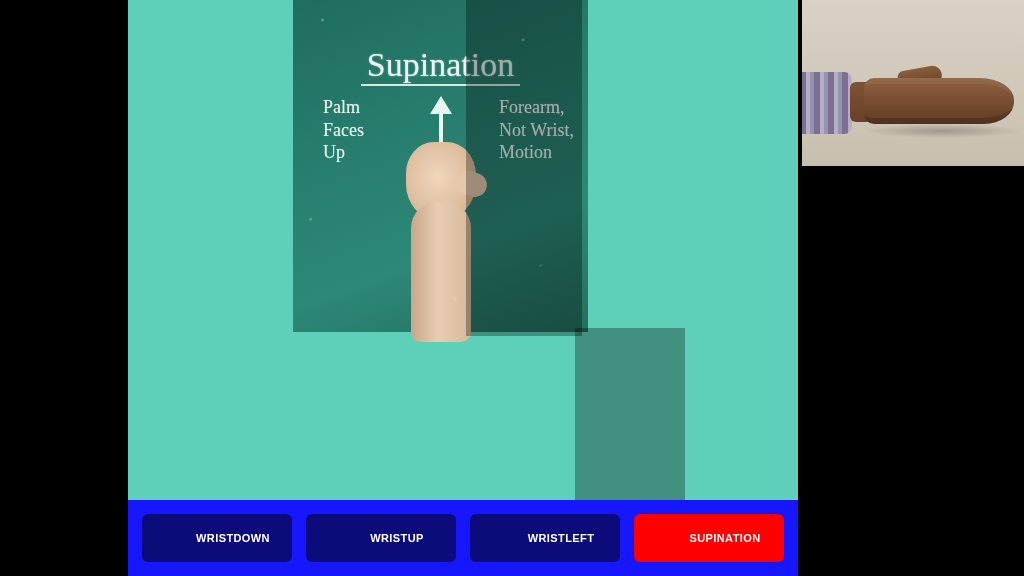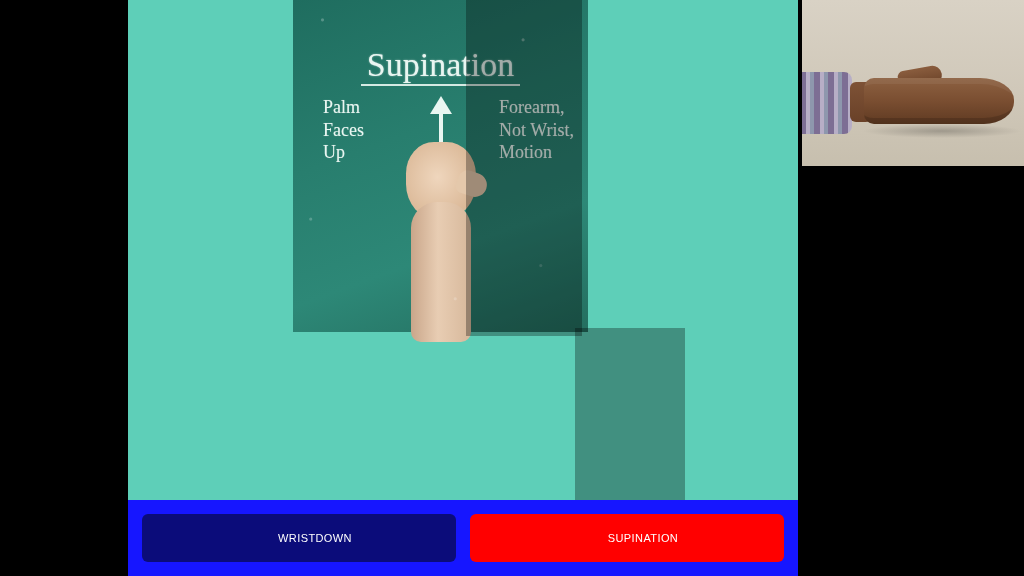--- a/index.html
+++ b/index.html
@@ -141,21 +141,21 @@
     padding: 0 14px;
   }
   .gesture-btn {
     flex: 1 1 0;
     height: 48px;
     background: #0b0c7a;
     color: #fff;
     border: none;
     border-radius: 6px;
     font-size: 11px;
-    font-weight: 400;
+    font-weight: 700;
     letter-spacing: .4px;
     cursor: pointer;
     display: flex; align-items: center; justify-content: center; padding-left: 32px;
   }
   .gesture-btn.active { background: #ff0000; }
 
   .camera-feed {
     position: absolute;
     right: 0; top: 0;
     width: 222px; height: 166px;
@@ -229,20 +229,22 @@
         <div class="arm"></div>
       </div>
     </div>
 
     <div class="overlay ov-top"></div>
     <div class="overlay ov-low"></div>
   </div>
 
   <div class="button-bar">
     <button class="gesture-btn">WRISTDOWN</button>
+    <button class="gesture-btn">WRISTUP</button>
+    <button class="gesture-btn">WRISTLEFT</button>
     <button class="gesture-btn active">SUPINATION</button>
   </div>
 </div>
 
 <div class="camera-feed" aria-label="live-hand-supinated">
   <div class="sleeve"></div>
   <div class="wrist"></div>
   <div class="thumb"></div>
   <div class="palm"></div>
   <div class="shadow"></div>

